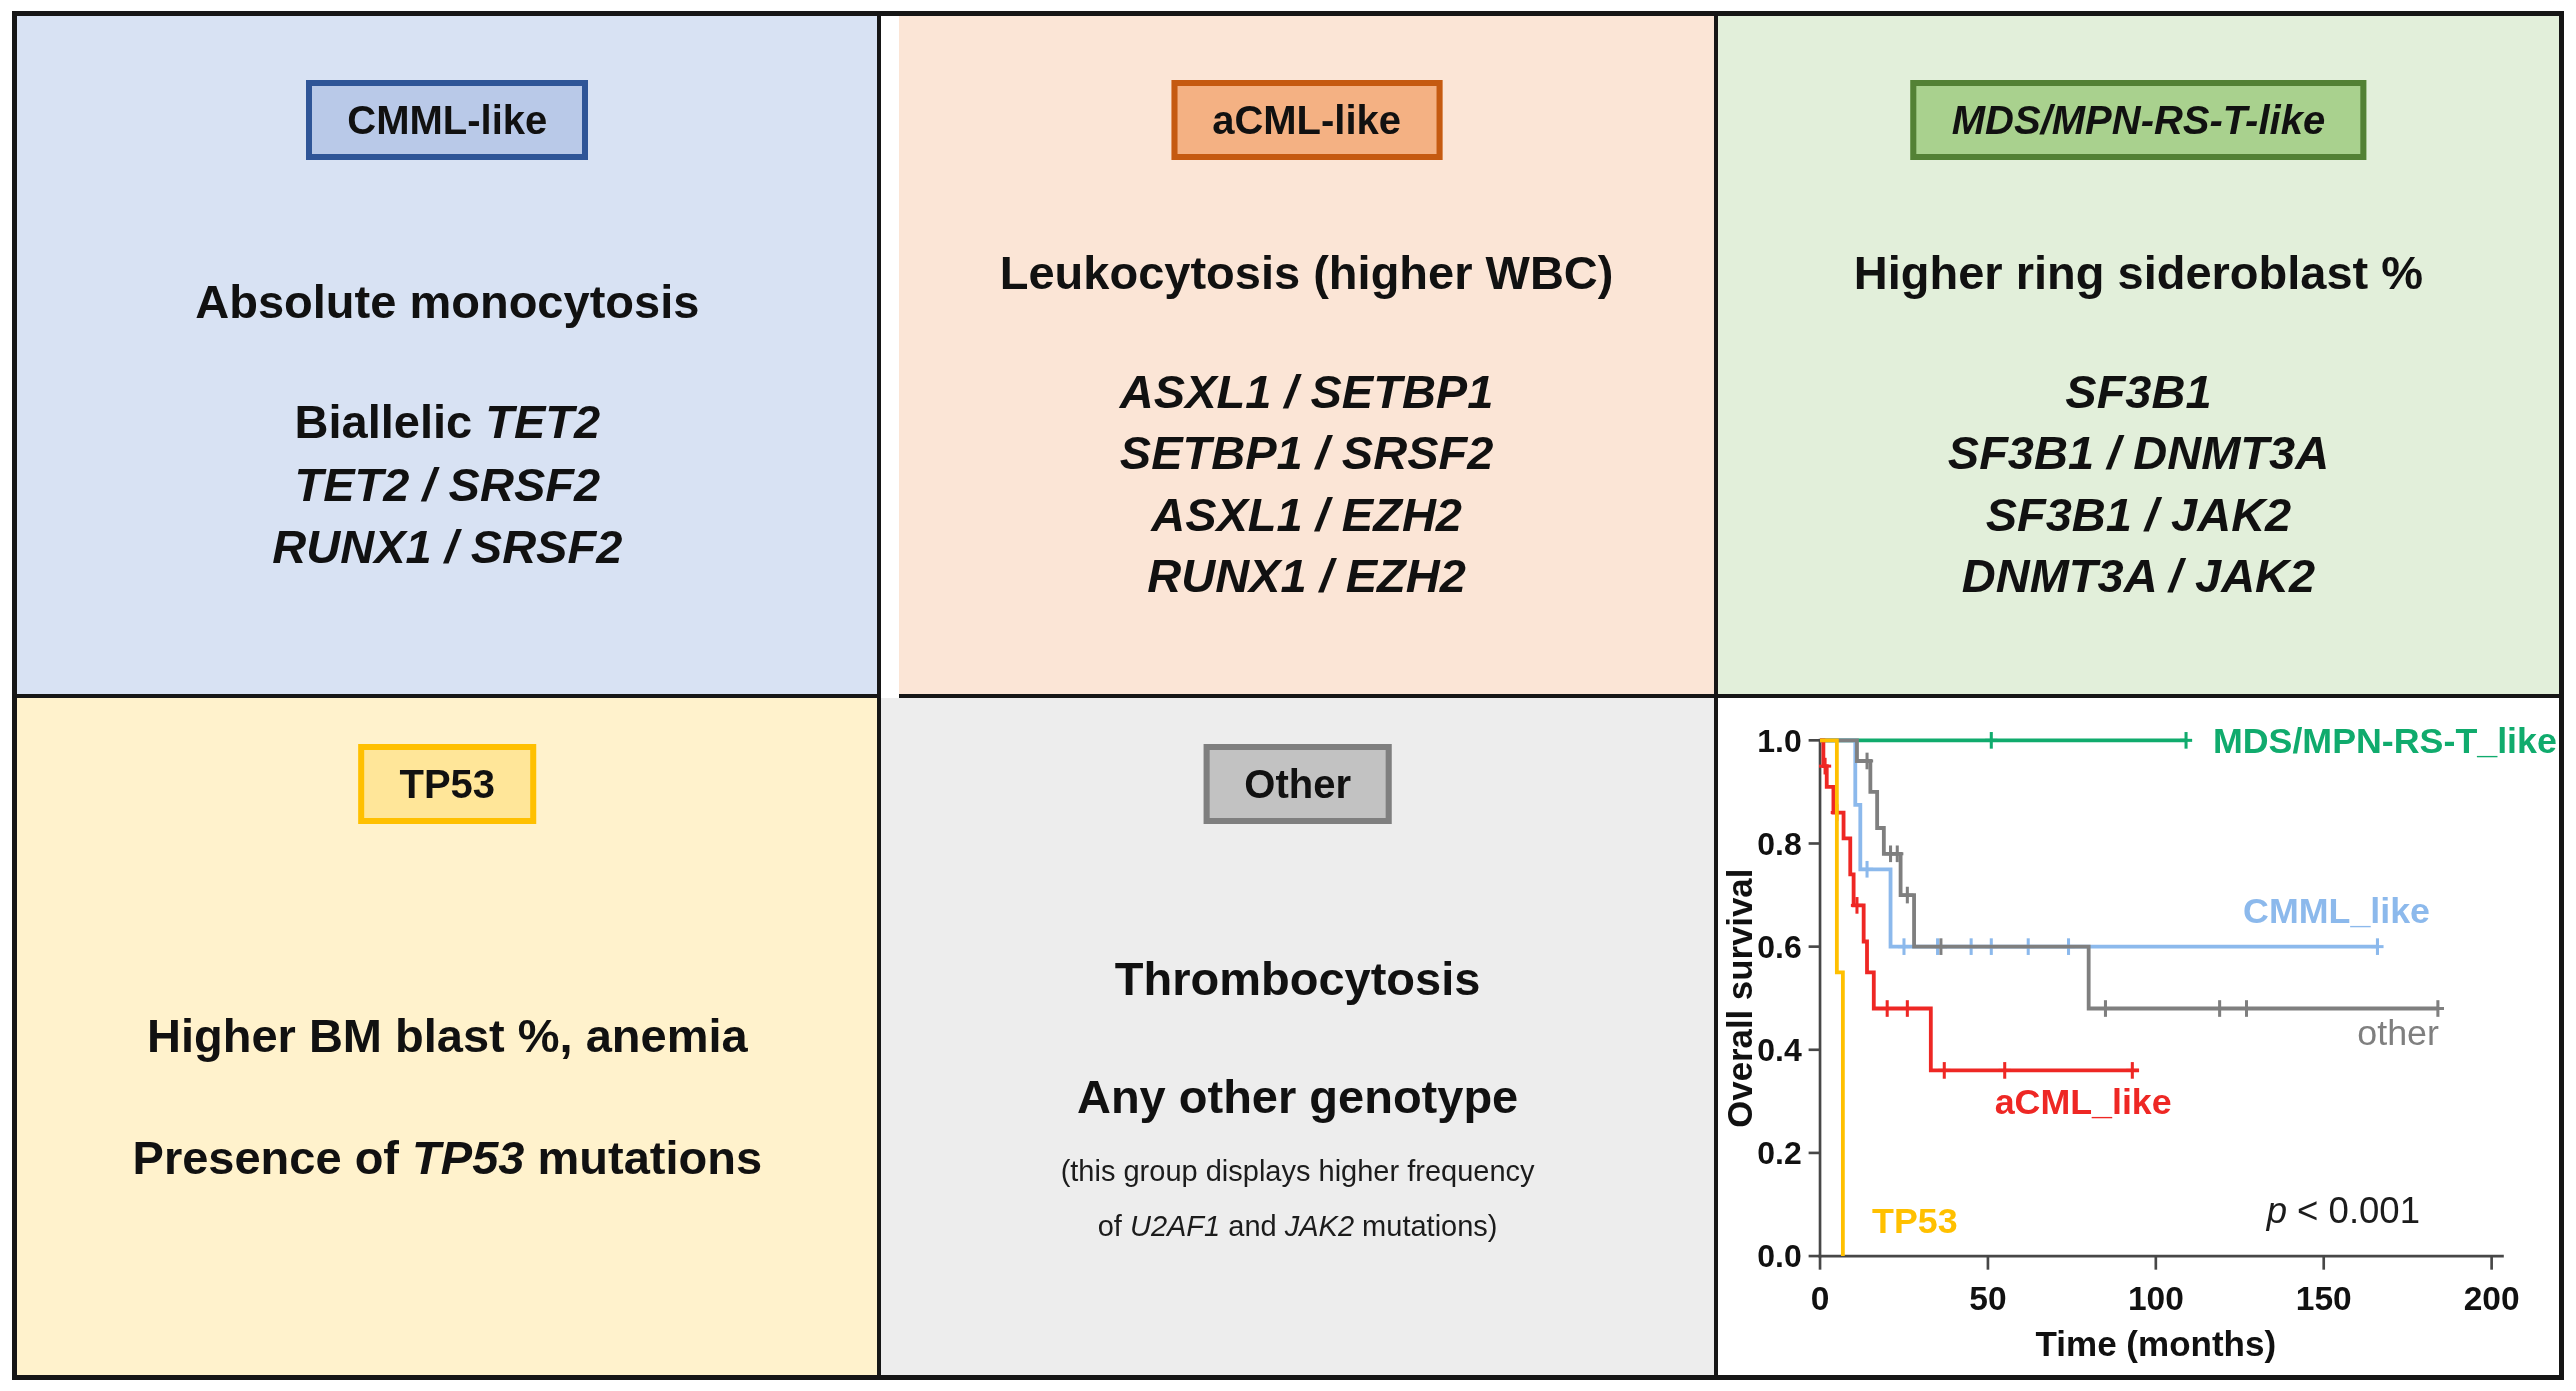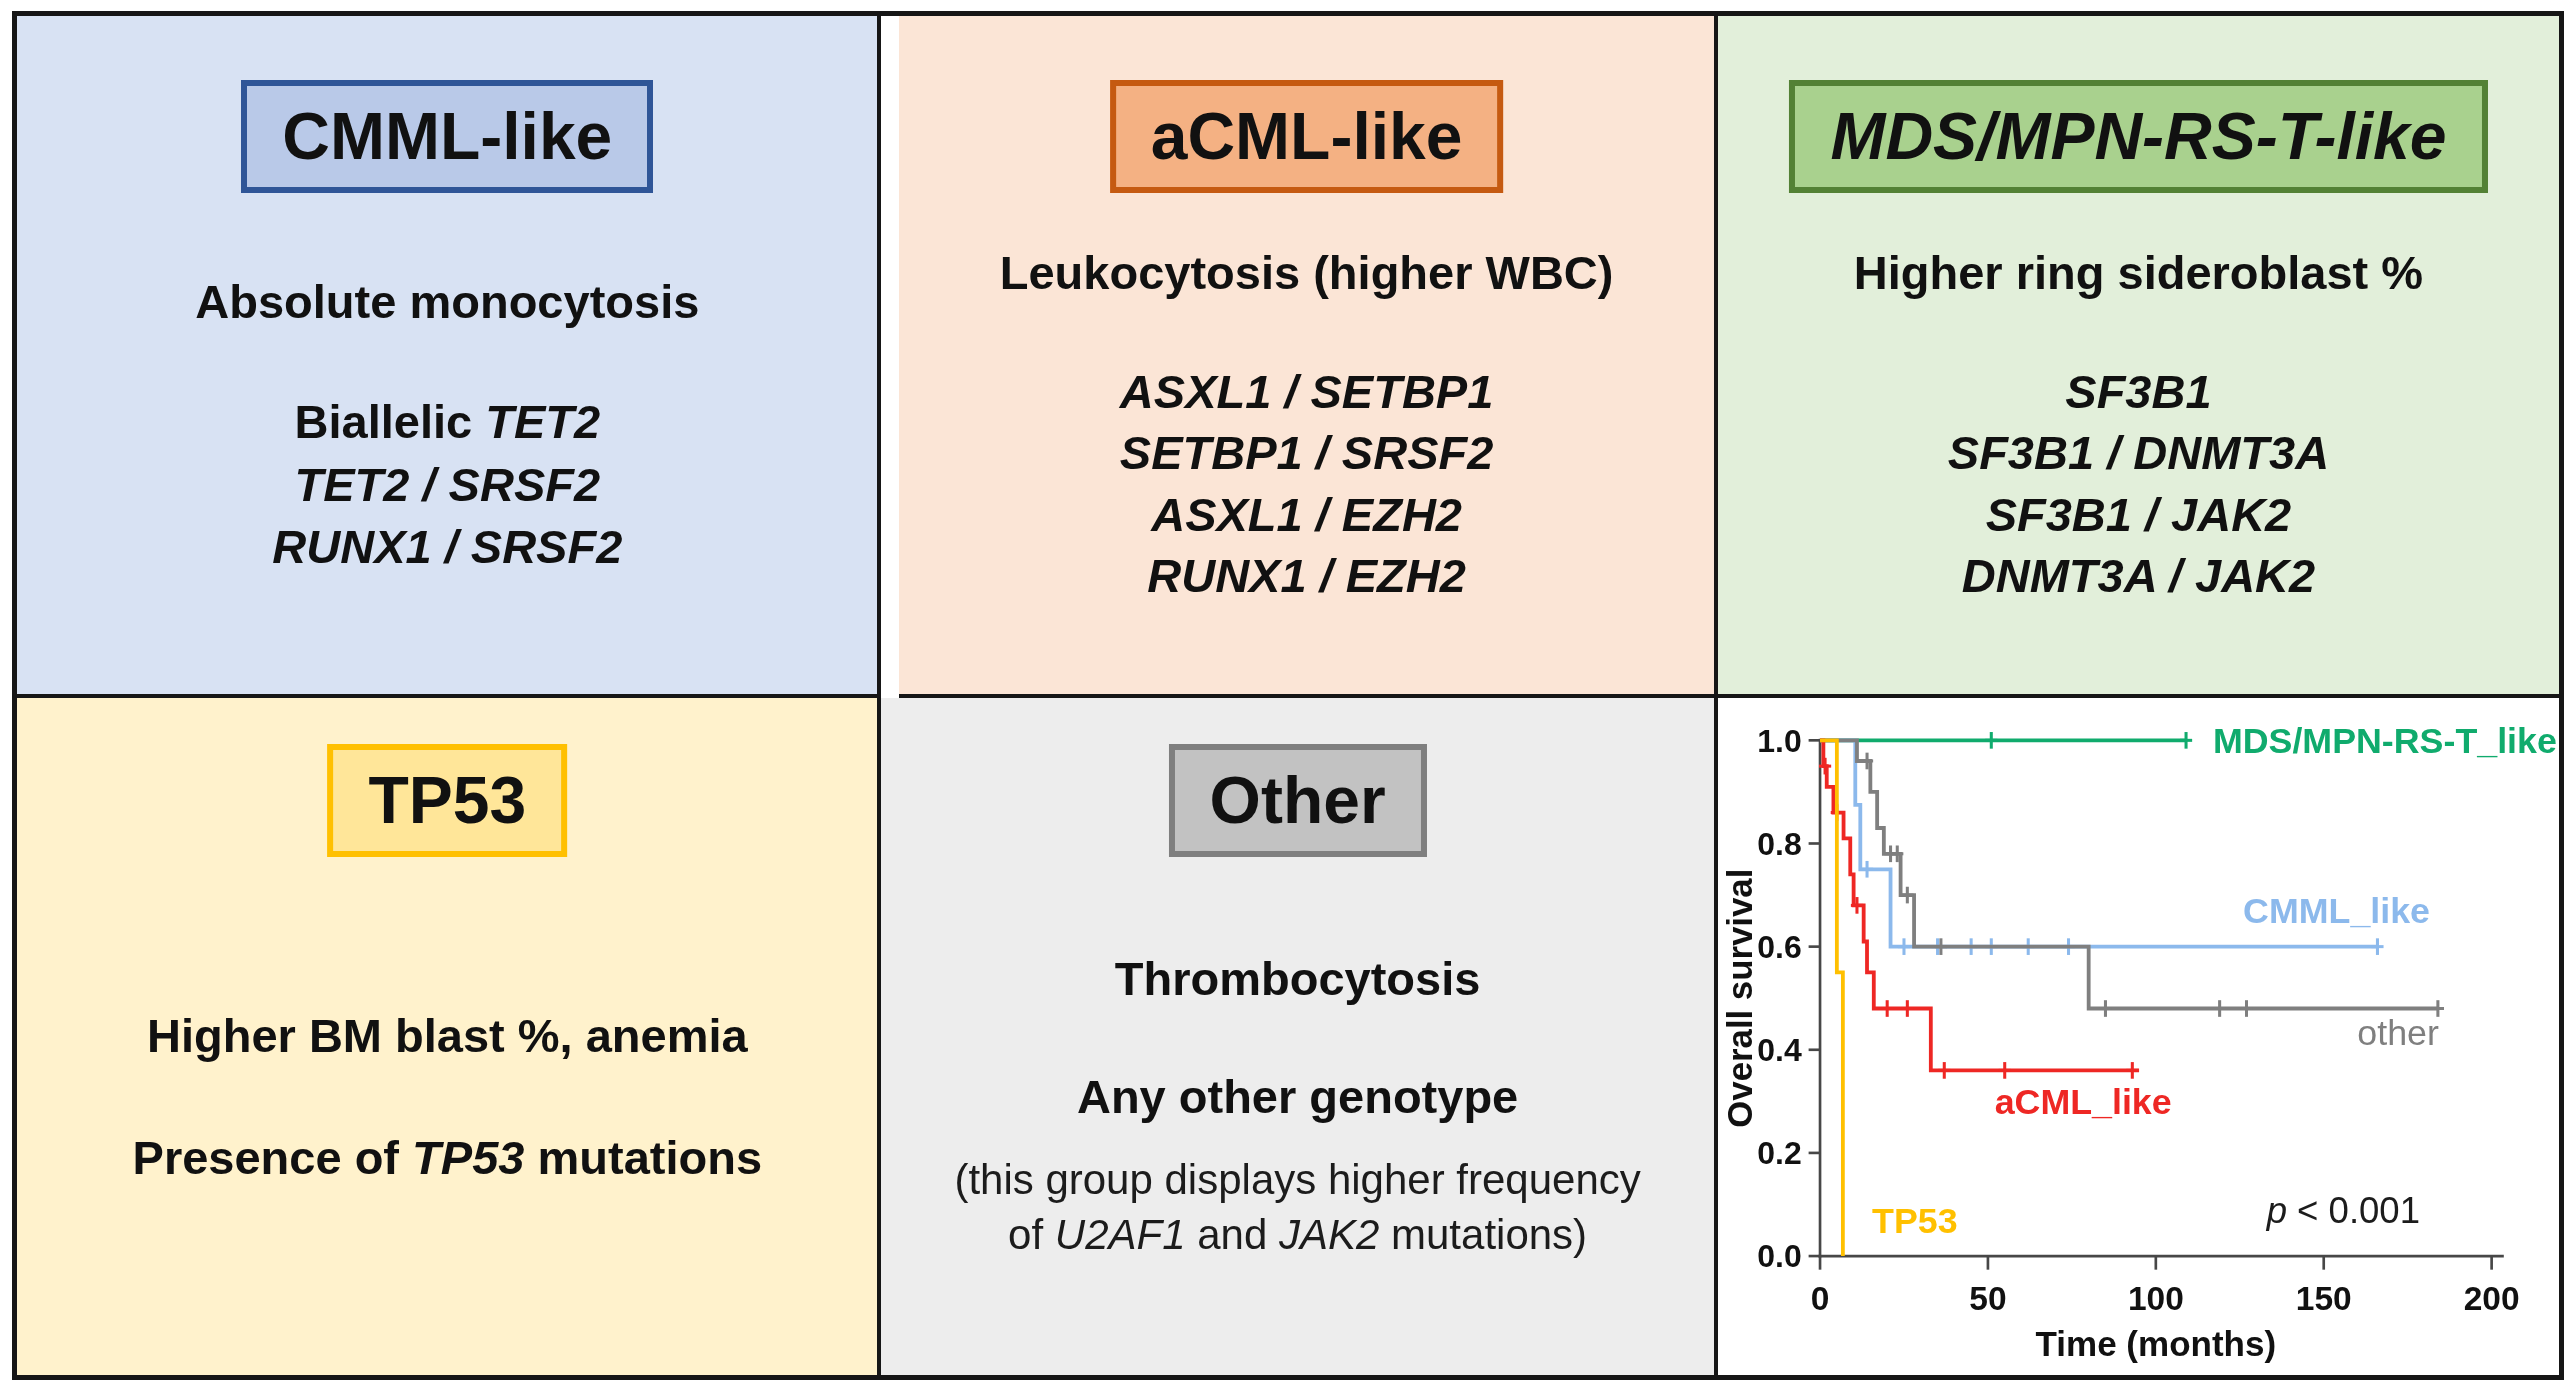--- a/index.html
+++ b/index.html
@@ -10,31 +10,31 @@
   .frame{
     position:absolute;left:12.2px;top:10.7px;width:2552px;height:1369px;
     border:5.3px solid #161616;box-sizing:border-box;
     display:grid;grid-template-columns:34% 32.9% 33.1%;grid-template-rows:50.2% 49.8%;
   }
   .cell{position:relative;box-sizing:border-box;border-right:4.6px solid #161616;border-bottom:4.6px solid #161616;overflow:hidden;}
   .cell.last-col{border-right:none;}
   .cell.last-row{border-bottom:none;}
   .chip{
     position:absolute;left:50%;transform:translateX(-50%);
-    border:6.9px solid #333;padding:9.2px 35px;font-size:66px;font-weight:bold;
+    border:6.9px solid #333;padding:9.2px 35px;font-size:40px;font-weight:bold;
     white-space:nowrap;line-height:1.25;
   }
   .chip.row1{top:9.5%;}
   .chip.row2{top:6.8%;}
   .pline{
     position:absolute;left:0;right:0;margin:0;text-align:center;
     font-size:47px;font-weight:bold;line-height:1.3;color:#111;white-space:nowrap;
   }
   .pline .it{font-style:italic;}
-  .pline.paren{font-weight:normal;font-size:42px;color:#1c1c1c;}
+  .pline.paren{font-weight:normal;font-size:29px;color:#1c1c1c;}
   .cell-chart{background:#ffffff;}
   #km-svg{position:absolute;left:0;top:0;width:100%;height:100%;}
 </style>
 </head>
 <body>
 
 <div class="stage">
   <div class="frame">
 
     <div class="cell" style="background: rgb(216, 226, 243);">

